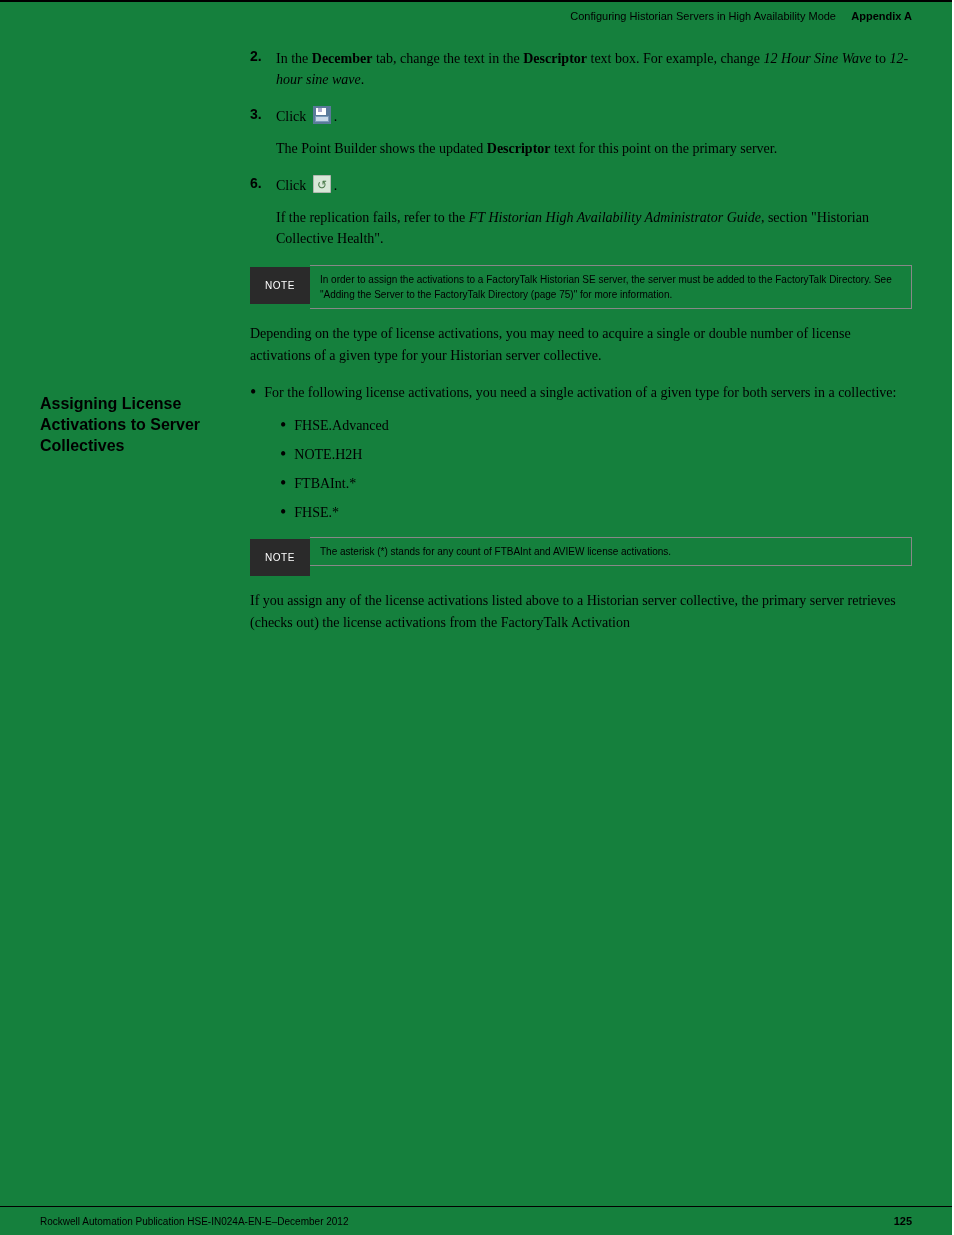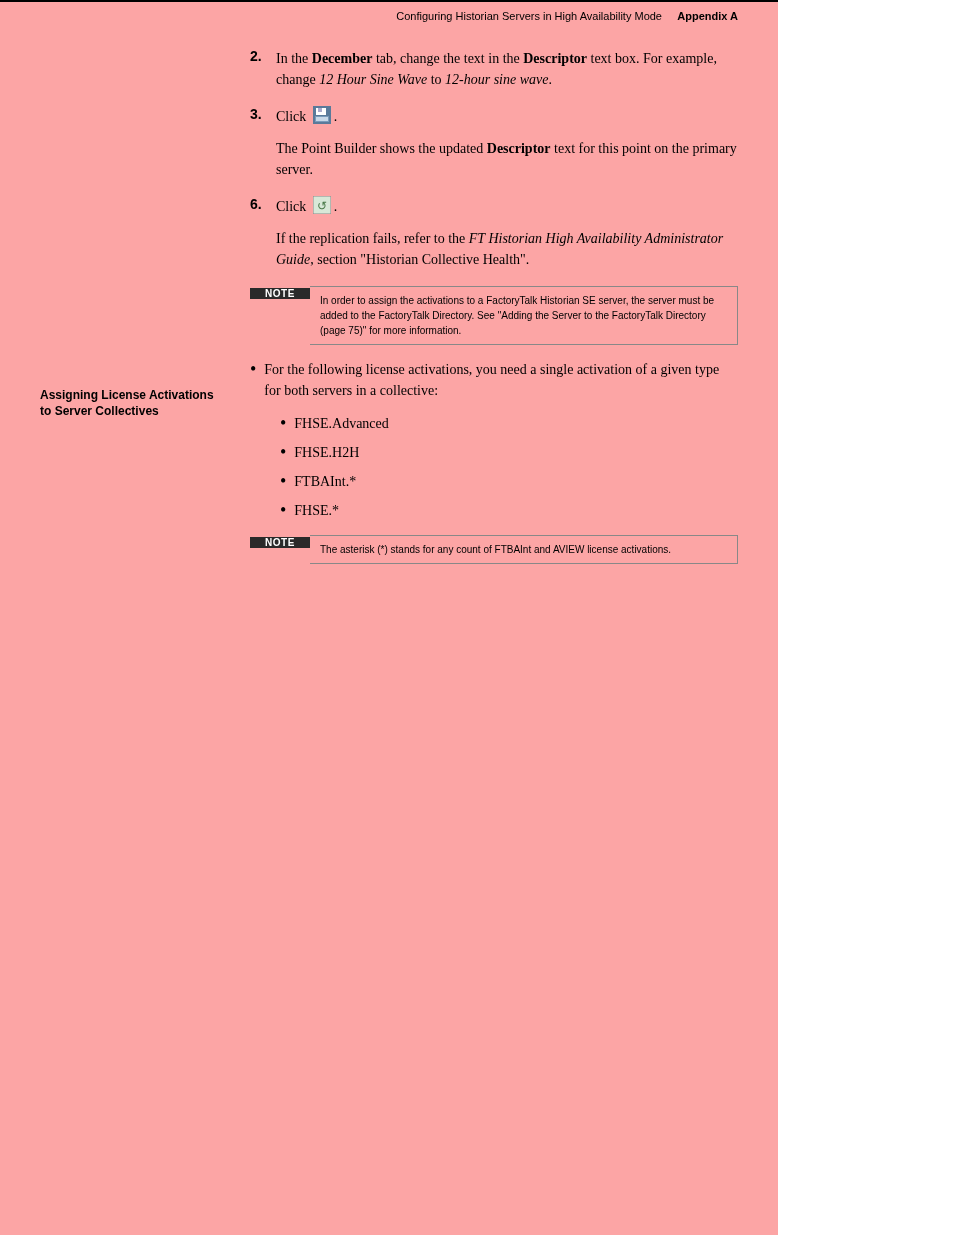--- a/index.html
+++ b/index.html
@@ -8,23 +8,23 @@
       font-family: Georgia, 'Times New Roman', serif;
       font-size: 14px;
       background: #fff;
       color: #000;
       width: 954px;
       min-height: 1235px;
       position: relative;
     }
 
     .page {
-      width: 778px;
+      width: 952px;
       min-height: 1235px;
-      background: #fca5a5;
+      background: #15803d;
       position: relative;
       padding: 0;
     }
 
     
     .page-header {
       border-top: 2px solid #000;
       padding: 8px 40px 6px 40px;
       display: flex;
       justify-content: flex-end;
@@ -51,24 +51,25 @@
     
     .sidebar {
       width: 200px;
       flex-shrink: 0;
       padding-right: 20px;
       padding-top: 340px;
     }
 
     .sidebar-title {
       font-family: Arial, sans-serif;
-      font-size: 12px;
+      font-size: 16px;
       font-weight: bold;
       color: #000;
       line-height: 1.3;
+      margin-top: 6px;
     }
 
     
     .main-content {
       flex: 1;
       padding-left: 10px;
     }
 
     
     .step {
@@ -125,22 +126,22 @@
       align-items: flex-start;
       margin: 14px 0;
       gap: 0;
     }
 
     .note-label {
       background: #2a2a2a;
       color: #fff;
       font-family: Arial, sans-serif;
       font-size: 10px;
-      font-weight: bold;
-      padding: 0 10px;
+      font-weight: normal;
+      padding: 13px 10px;
       min-width: 60px;
       text-align: center;
       flex-shrink: 0;
       align-self: flex-start;
       margin-top: 2px;
       letter-spacing: 0.5px;
     }
 
     .note-content {
       border: 1px solid #888;
@@ -282,50 +283,56 @@
         <div class="step-indent">
           If the replication fails, refer to the <em>FT Historian High Availability Administrator Guide</em>, section "Historian Collective Health".
         </div>
       </div>
 
       <div class="note-box">
         <div class="note-label">NOTE</div>
         <div class="note-content">In order to assign the activations to a FactoryTalk Historian SE server, the server must be added to the FactoryTalk Directory. See "Adding the Server to the FactoryTalk Directory (page 75)" for more information.</div>
       </div>
 
+      <p class="intro-para">Depending on the type of license activations, you may need to acquire a single or double number of license activations of a given type for your Historian server collective.</p>
 
       <ul class="bullet-list">
         <li>
           <span class="bullet-dot">•</span>
           <span>For the following license activations, you need a single activation of a given type for both servers in a collective:</span>
         </li>
       </ul>
 
       <ul class="bullet-list sub-list">
         <li>
           <span class="bullet-dot">•</span>
           <span>FHSE.Advanced</span>
         </li>
         <li>
           <span class="bullet-dot">•</span>
-          <span>FHSE.H2H</span>
+          <span>NOTE.H2H</span>
         </li>
         <li>
           <span class="bullet-dot">•</span>
           <span>FTBAInt.*</span>
         </li>
         <li>
           <span class="bullet-dot">•</span>
           <span>FHSE.*</span>
         </li>
       </ul>
 
       <div class="note-box">
         <div class="note-label">NOTE</div>
         <div class="note-content">The asterisk (*) stands for any count of FTBAInt and AVIEW license activations.</div>
       </div>
 
+      <p class="intro-para">If you assign any of the license activations listed above to a Historian server collective, the primary server retrieves (checks out) the license activations from the FactoryTalk Activation</p>
 
     </div>
   </div>
 
+  <div class="page-footer">
+    <span class="footer-left">Rockwell Automation Publication HSE-IN024A-EN-E–December 2012</span>
+    <span class="footer-right">125</span>
+  </div>
 
 </div>
 
 </body></html>

